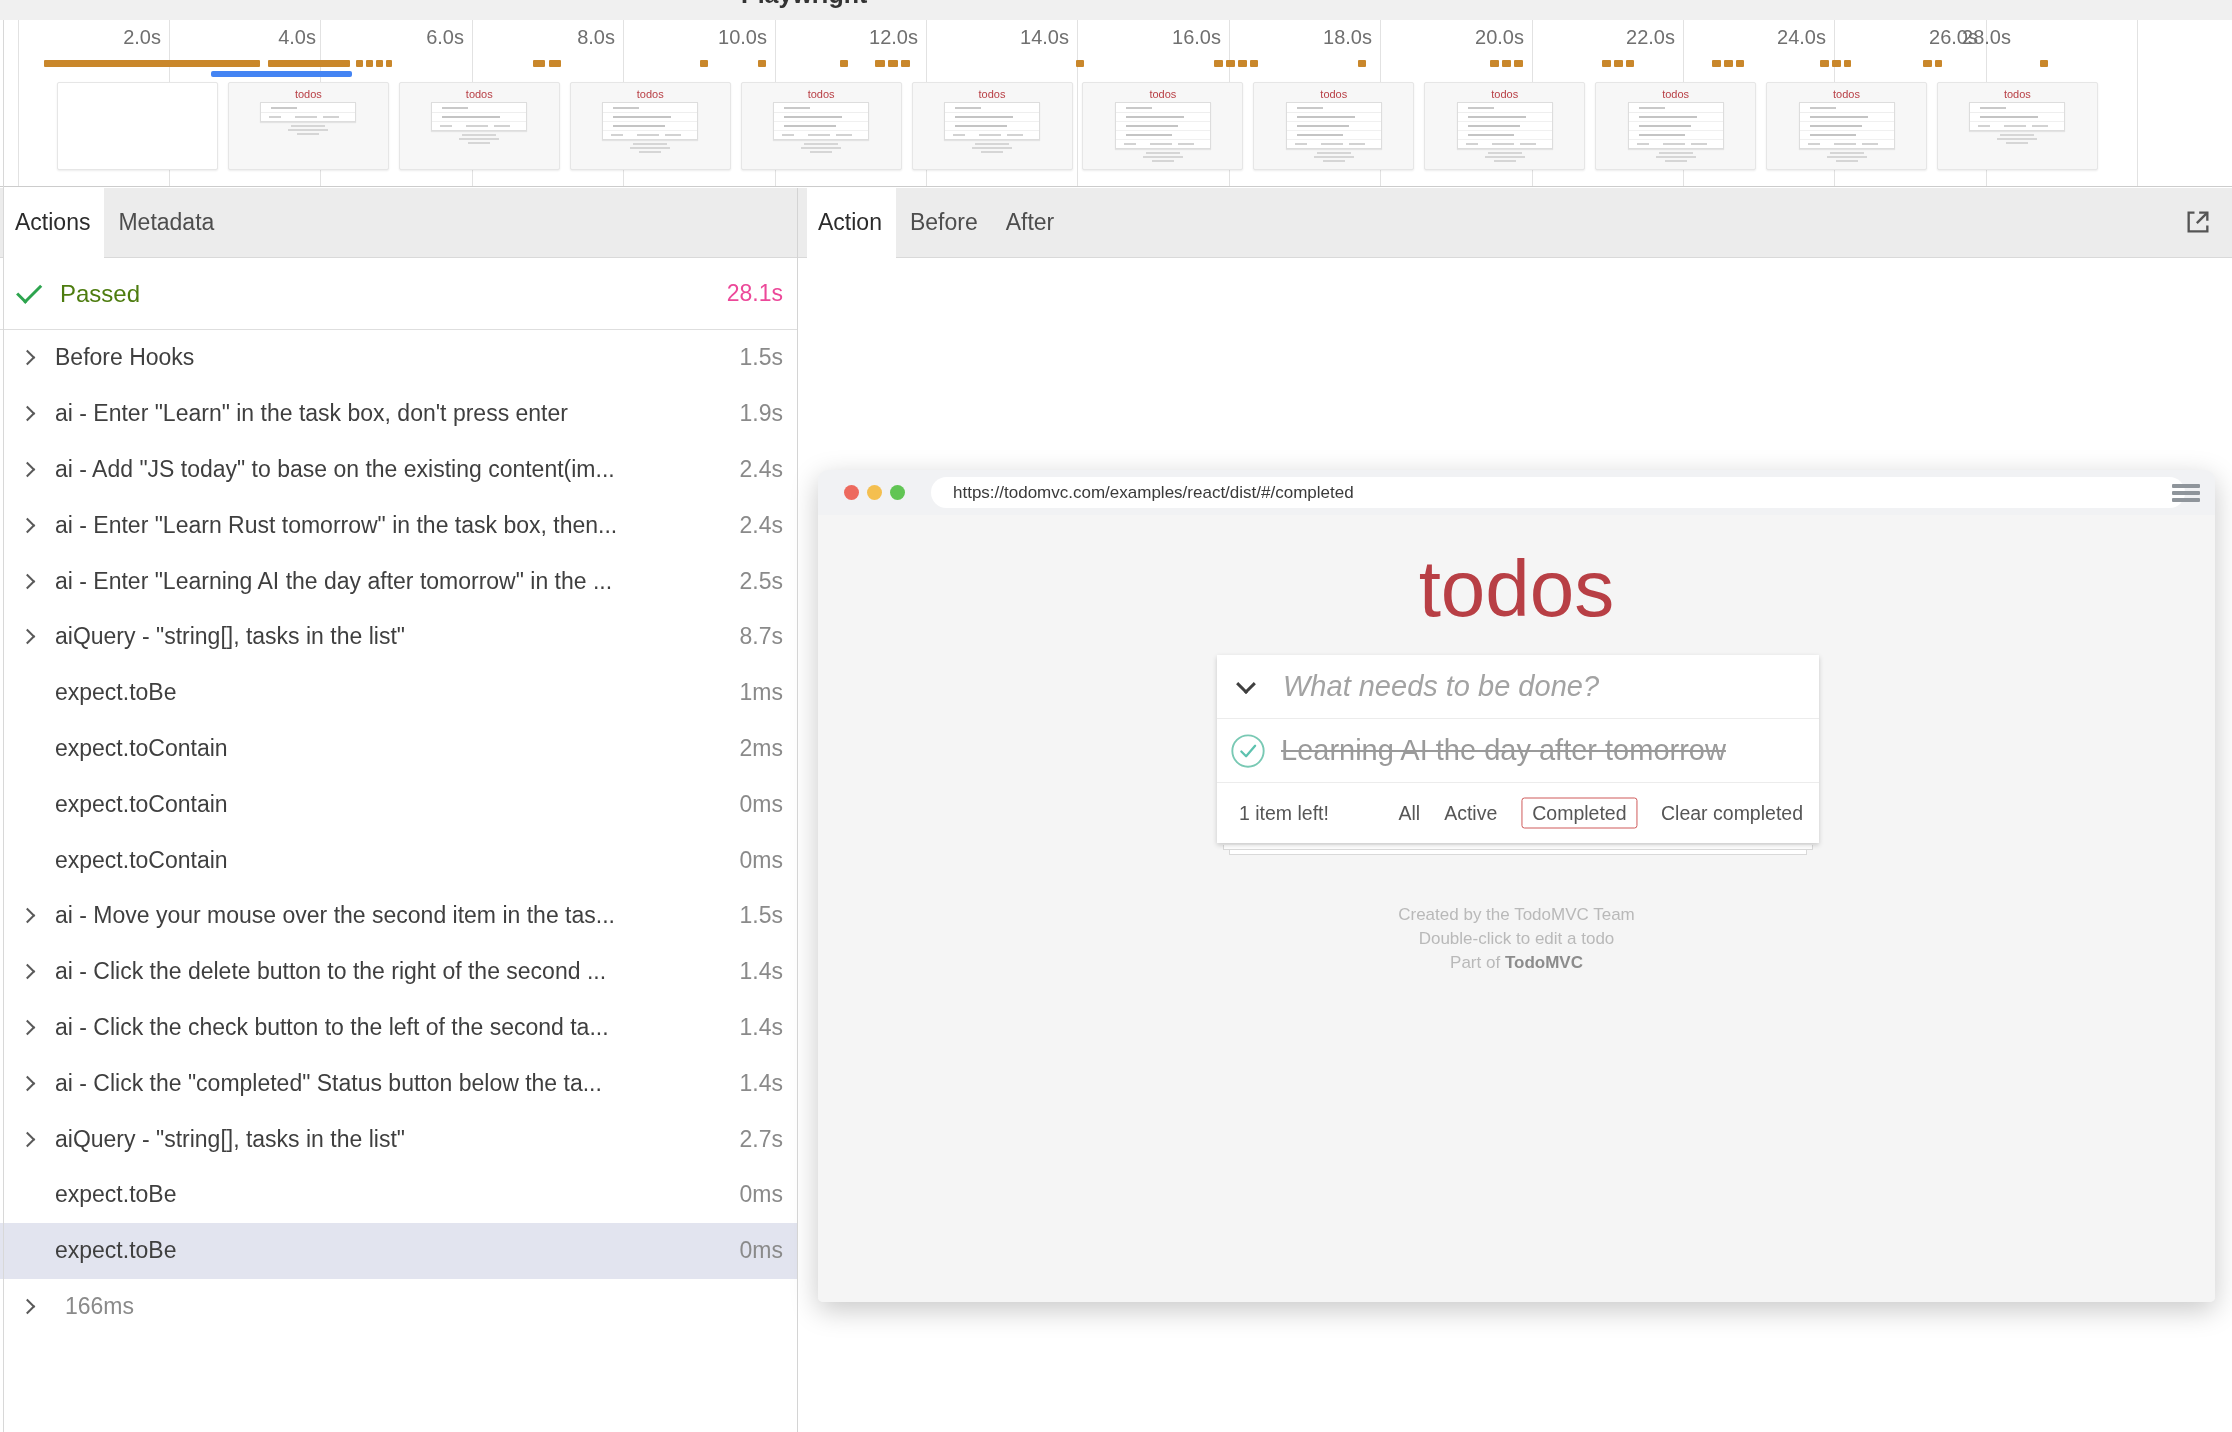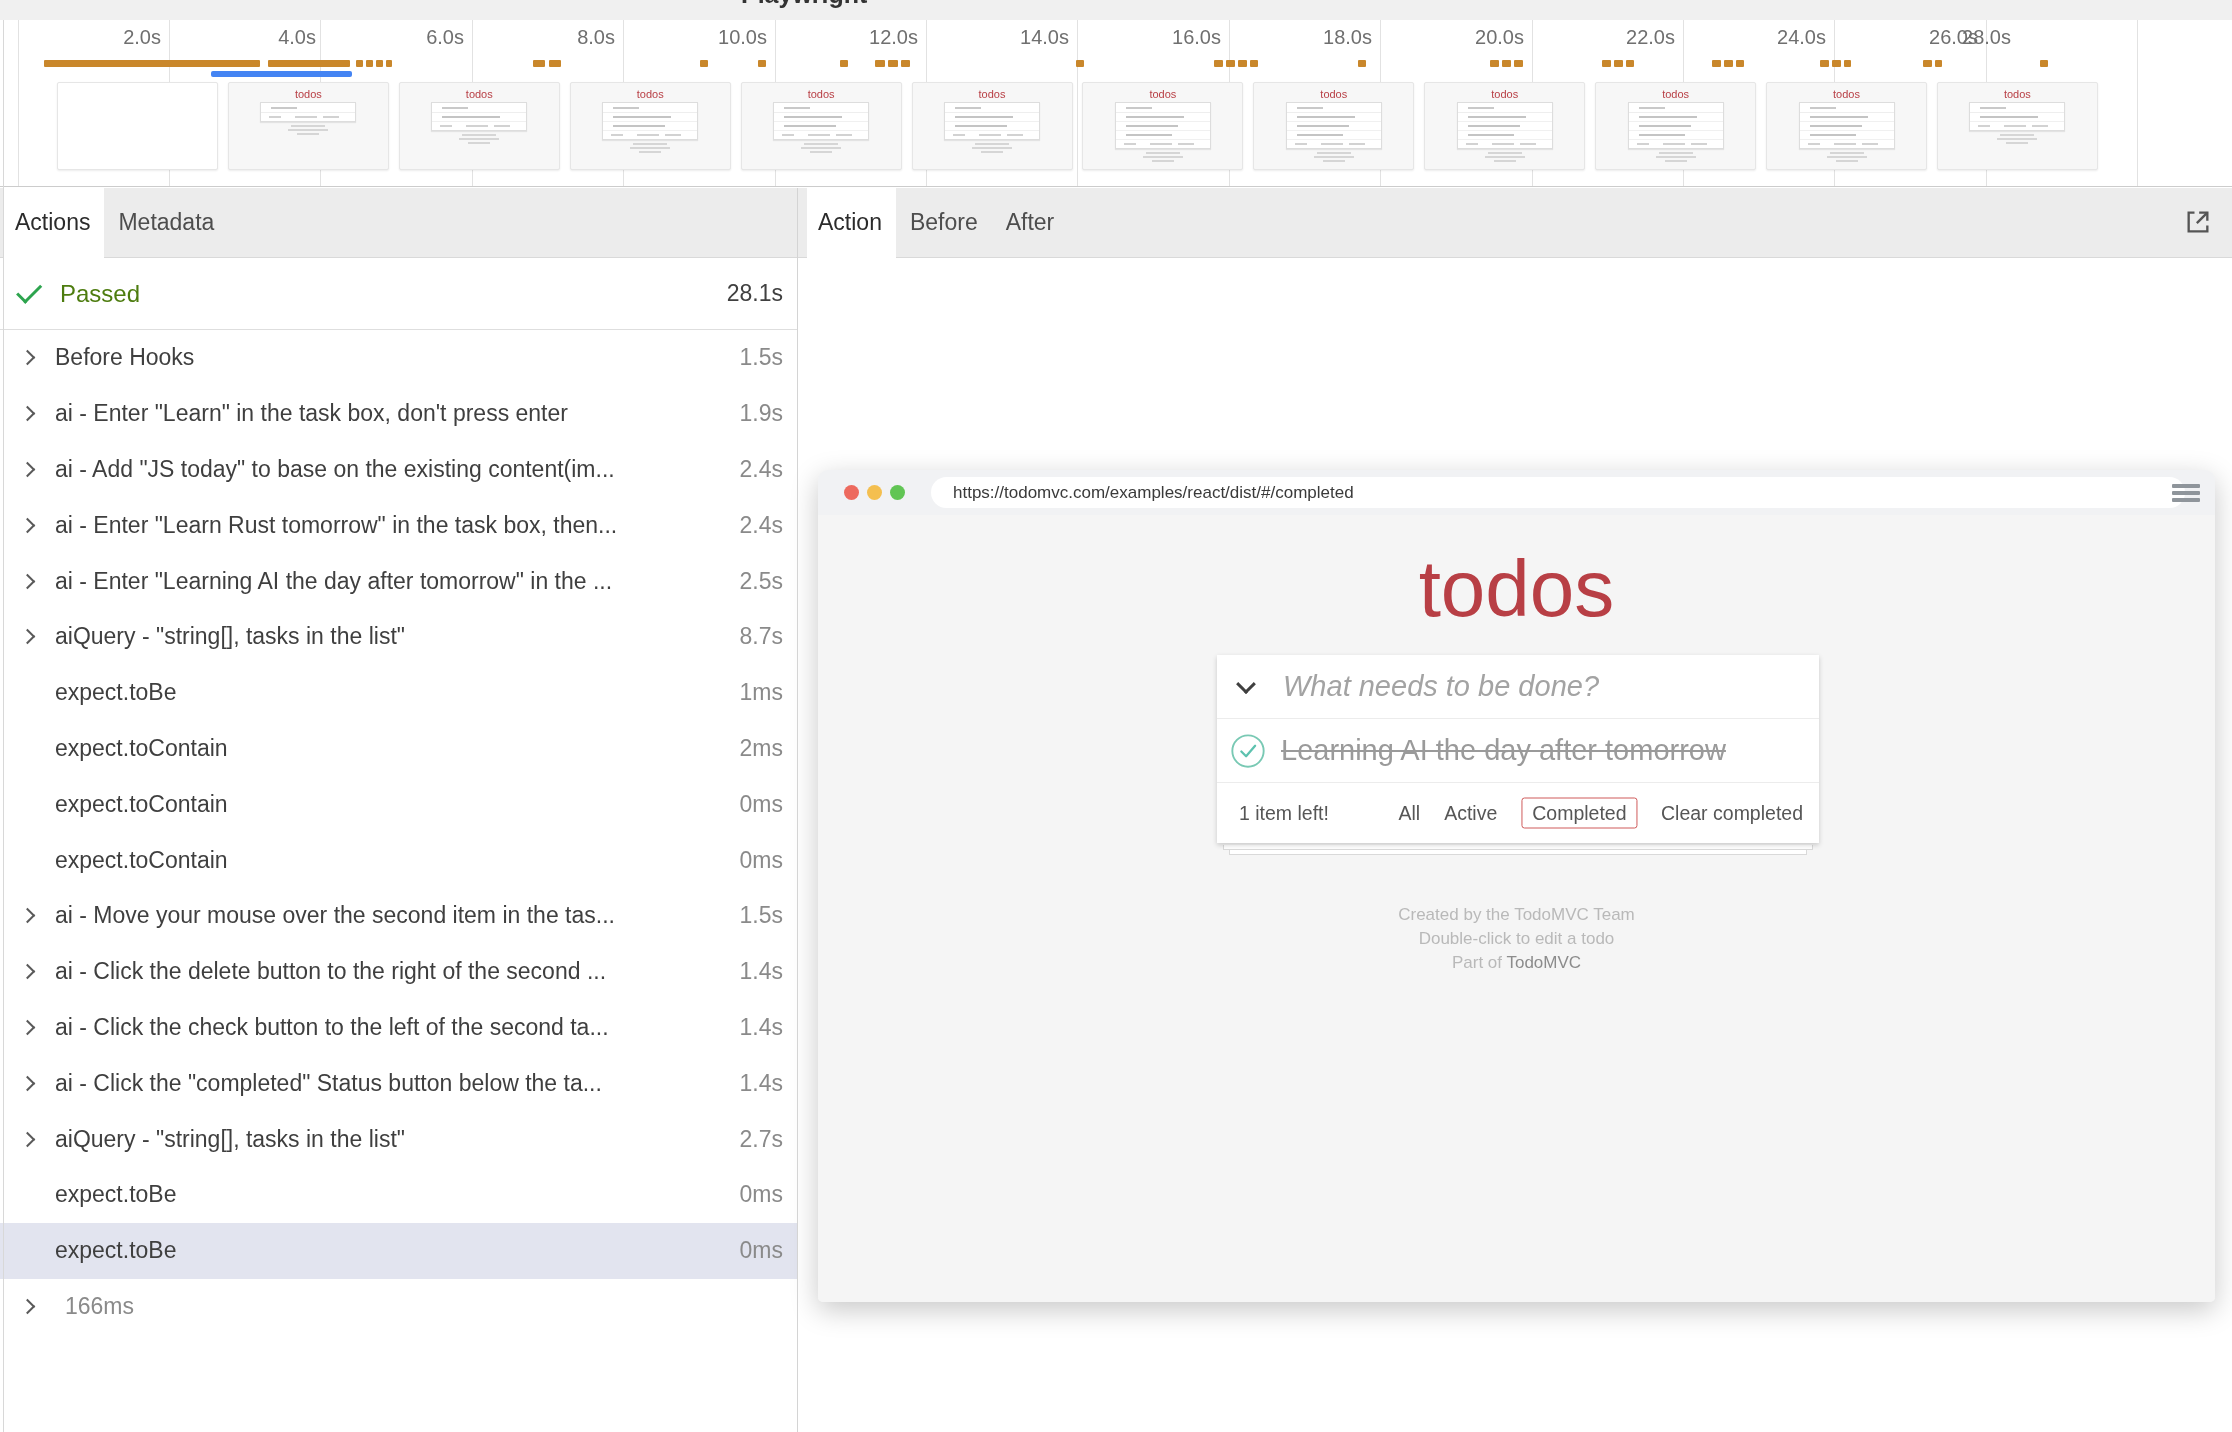--- a/index.html
+++ b/index.html
@@ -40,21 +40,21 @@
   .tab.active { background:#ffffff; color:#2b2b2b; box-shadow:0 1px 0 #ffffff;padding-left:11px; }
   .ext-btn { position:absolute; right:14px; top:14px; width:40px; height:40px; display:flex; align-items:center; justify-content:center; }
 
   .divider { position:absolute; left:797px; top:188px; bottom:0; width:1px; background:#d4d4d4; z-index:5; }
 
   
   .left-panel { position:absolute; left:0; top:258px; width:797px; bottom:0; background:#ffffff; }
   .passed-row { position:absolute; left:0; top:0; width:797px; height:72px; border-bottom:1px solid #dedede; display:flex; align-items:center; padding:0 14px 0 20px; }
   .check-icon { width:24px; height:13px; border-left:3px solid #2da44e; border-bottom:3px solid #2da44e; transform:rotate(-45deg) translateY(-4px); margin-right:16px; }
   .passed-label { font-size:24px; color:#4d7c0f; flex:1; }
-  .passed-duration { font-size:23px; color:#404040; }
+  .passed-duration { font-size:23px; color:#ec4899; }
   .action-list { position:absolute; left:0; top:72px; right:0; bottom:0; overflow:hidden; }
   .arow { height:55.8px; display:flex; align-items:center; padding:0 14px 0 22px; }
   .arow.selected { background:#e2e4ef; }
   .chev { width:11px; height:11px; border-top:2.5px solid #5a5a5a; border-right:2.5px solid #5a5a5a; transform:rotate(45deg); margin-right:22px; flex:none; }
   .chev.hidden { visibility:hidden; }
   .arow .lbl { flex:1; font-size:23px; color:#3f3f3f; white-space:nowrap; overflow:hidden; }
   .arow .dur { font-size:23px; color:#8a8a8a; margin-left:10px; flex:none; }
 
   
   .right-panel { position:absolute; left:798px; top:258px; right:0; bottom:0; background:#ffffff; }
@@ -73,21 +73,21 @@
   .placeholder { font-size:29px; font-style:italic; color:#a3a3a3; }
   .todo-row { height:64px; border-bottom:1px solid #ececec; display:flex; align-items:center; padding-left:12px; }
   .todo-text { font-size:29px; color:#9a9a9a; text-decoration:line-through; text-decoration-color:#9a9a9a; margin-left:14px; }
   .card-footer { height:60px; position:relative; font-size:19.5px; color:#565656; }
   .items-left { position:absolute; left:22px; top:50%; transform:translateY(-50%); }
   .filters { position:absolute; left:50%; top:50%; transform:translate(-50%,-50%); display:flex; align-items:center; gap:24px; }
   .filter { color:#565656; }
   .filter.boxed { border:1px solid #cf5b5b; border-radius:3px; padding:3px 10px; }
   .clear-btn { position:absolute; right:16px; top:50%; transform:translateY(-50%); }
   .app-info { position:absolute; left:0; right:0; top:388px; text-align:center; font-size:17px; color:#b9b9b9; line-height:24px; }
-  .app-info .bold { color:#8c8c8c; font-weight:normal; }
+  .app-info .bold { color:#8c8c8c; font-weight:bold; }
 </style>
 </head>
 <body>
 
 <div class="screen">
 
   <div class="top-strip">
     <div class="clipped-title">Playwright</div>
   </div>
   <div class="window-edge"></div>

